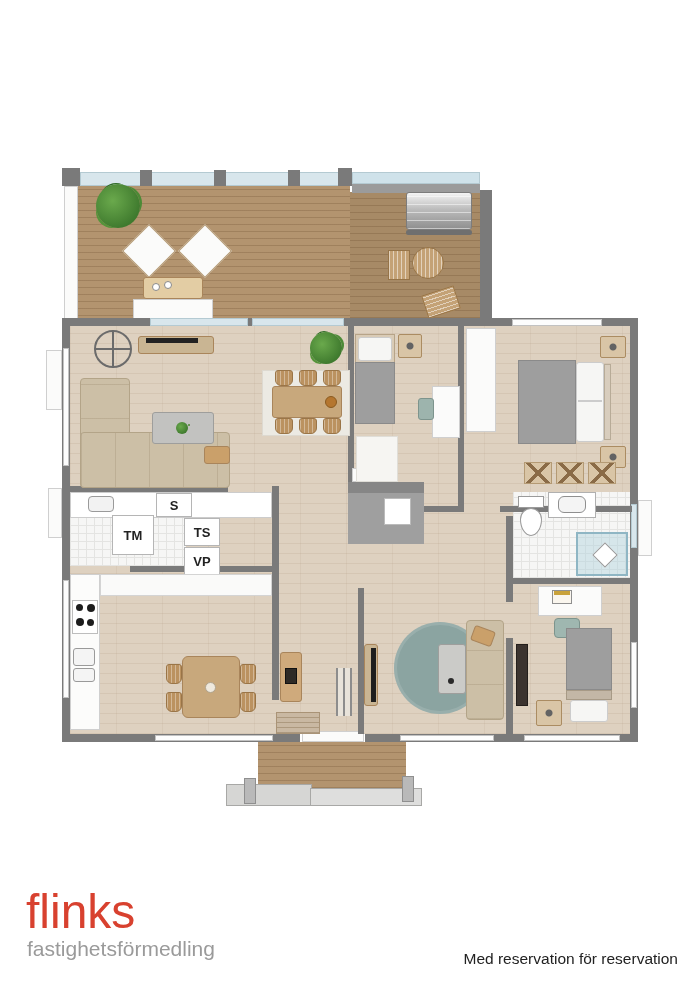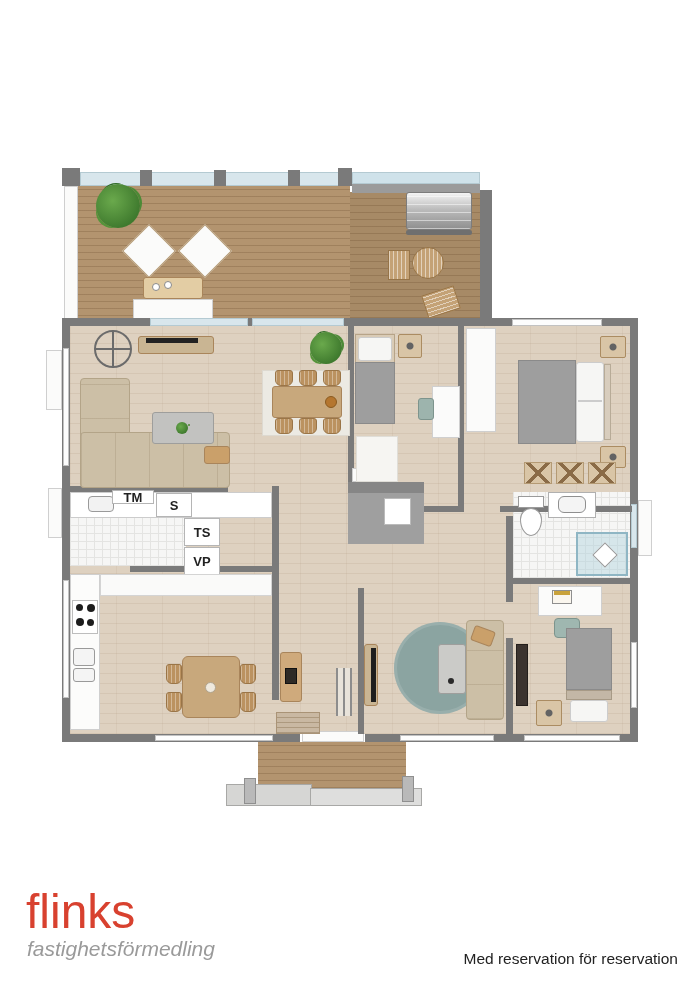--- a/index.html
+++ b/index.html
@@ -57,21 +57,21 @@
   .mat { background-color:#c9b8a2;
            background-image:repeating-linear-gradient(0deg, rgba(120,95,60,.35) 0 1px, transparent 1px 5px);
            border:1px solid #a99376; }
   .step { background:#d6d6d4; border:1px solid #a8a8a6; }
 
   .lbl { font-size:13px; font-weight:600; color:#222; display:flex;
          align-items:center; justify-content:center; }
   .lblbox { background:#ffffff; border:1px solid #b5b5b5; }
 
   .logo-title { font-size:48px; color:var(--logo-red,#d8412f); font-weight:400; line-height:1; }
-  .logo-sub   { font-size:21px; color:var(--logo-gray,#9a9a9a); line-height:1;font-style:italic; }
+  .logo-sub   { font-size:21px; color:var(--logo-gray,#9a9a9a); line-height:1; }
   .disclaimer { font-size:15.5px; color:var(--disclaimer-text,#222222); }
 </style>
 </head>
 <body>
 
 <div class="abs" style="left:0;top:0;width:690px;height:986px;">
 
   <div class="abs deckwood" style="left:78px;top:182px;width:272px;height:148px;"></div>
   <div class="abs deckwood deckdark" style="left:350px;top:192px;width:142px;height:126px;"></div>
 
@@ -180,21 +180,21 @@
   <div class="abs" style="left:578px;top:400px;width:24px;height:2px;background:#cccccc;"></div>
   <div class="abs" style="left:604px;top:364px;width:7px;height:76px;background:#d8cdbd;border:1px solid #b7ab97;"></div>
   <div class="abs nightstand" style="left:600px;top:336px;width:26px;height:22px;"></div>
   <div class="abs nightstand" style="left:600px;top:446px;width:26px;height:22px;"></div>
   <div class="abs xbench" style="left:524px;top:462px;width:28px;height:22px;"></div>
   <div class="abs xbench" style="left:556px;top:462px;width:28px;height:22px;"></div>
   <div class="abs xbench" style="left:588px;top:462px;width:28px;height:22px;"></div>
 
   <div class="abs" style="left:70px;top:492px;width:202px;height:26px;background:#ffffff;border:1px solid #cccccc;"></div>
   <div class="abs" style="left:88px;top:496px;width:26px;height:16px;background:#f2f2f2;border:1px solid #9a9a9a;border-radius:4px;"></div>
-  <div class="abs lbl lblbox" style="left:112px;top:490px;width:42px;height:14px;">
+  <div class="abs lbl lblbox" style="left:112px;top:515px;width:42px;height:40px;">
       <span>TM</span>
     </div>
   <div class="abs lbl lblbox" style="left:156px;top:493px;width:36px;height:24px;">
       <span>S</span>
     </div>
   <div class="abs lbl lblbox" style="left:184px;top:518px;width:36px;height:28px;">
       <span>TS</span>
     </div>
   <div class="abs lbl lblbox" style="left:184px;top:547px;width:36px;height:28px;">
       <span>VP</span>

